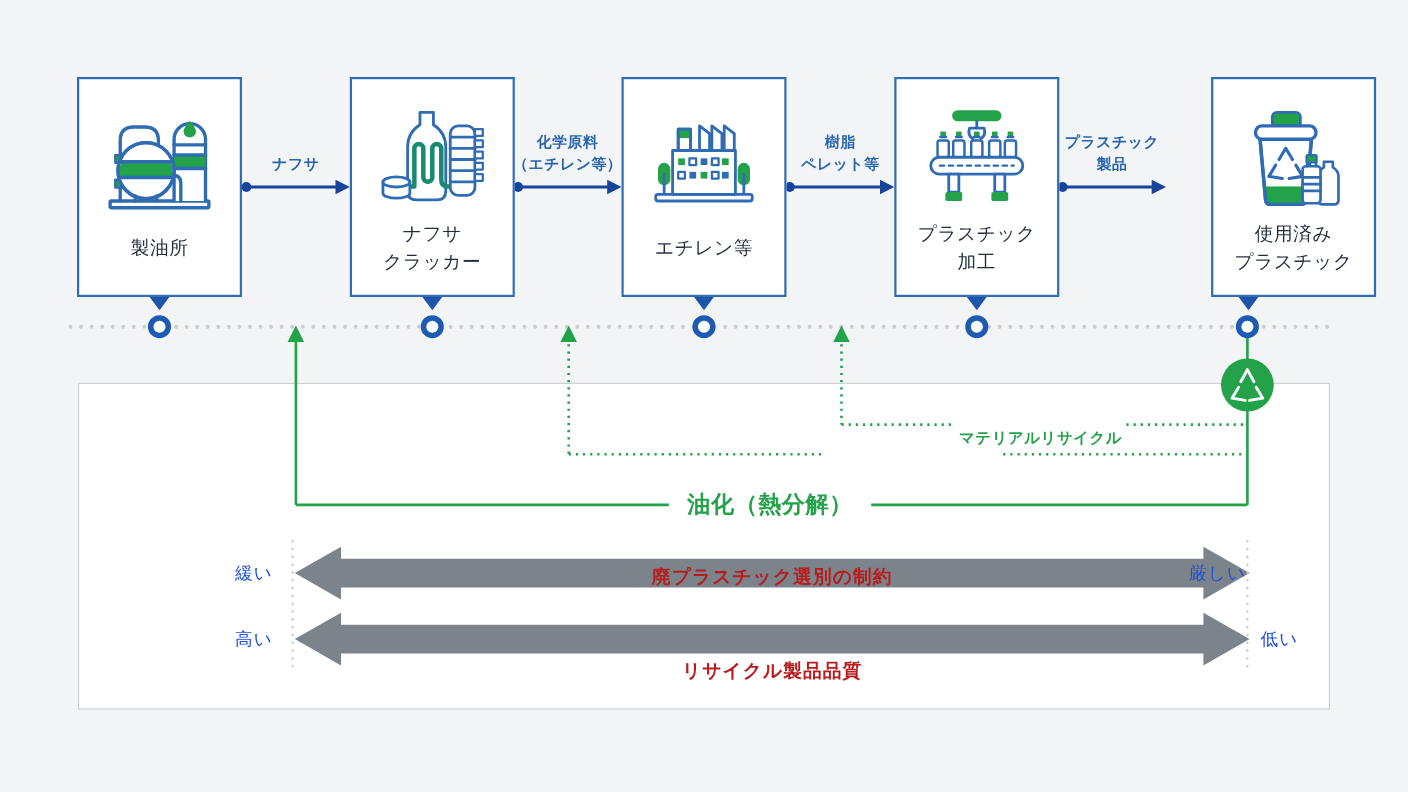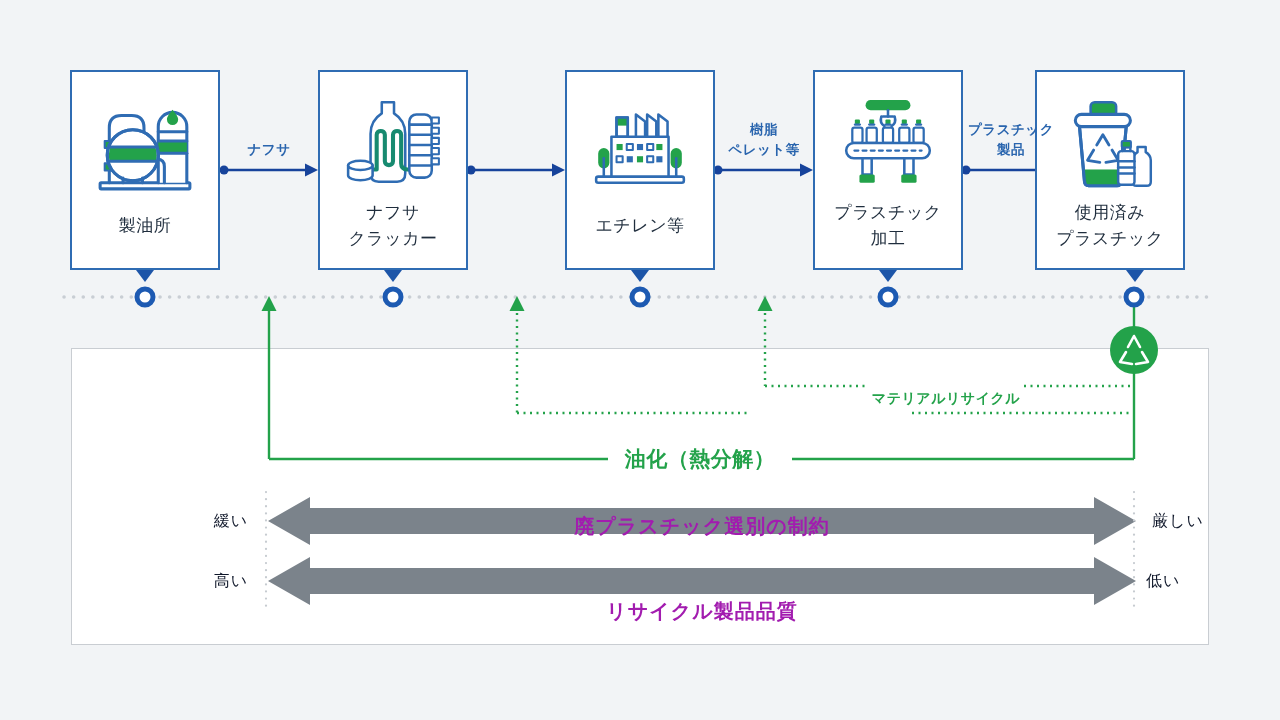--- a/index.html
+++ b/index.html
@@ -45,24 +45,24 @@
   .route-label{
     position:absolute;text-align:center;font-weight:bold;color:#23a24a;
     background:transparent;z-index:4;letter-spacing:.5px;
   }
   .route-label.small{font-size:14px;line-height:20px;}
   .route-label.big{font-size:21px;line-height:26px;}
 
   
   .axis-label{
     position:absolute;width:420px;text-align:center;
-    font-size:20px;font-weight:bold;color:#a21caf;letter-spacing:1px;z-index:4;
+    font-size:17px;font-weight:bold;color:#b91c1c;letter-spacing:1px;z-index:4;
   }
   .side-label{
-    position:absolute;font-size:16px;font-weight:500;color:#0f172a;
+    position:absolute;font-size:16px;font-weight:500;color:#1d4ed8;
     letter-spacing:1px;z-index:4;
   }
   .side-label.right-align{text-align:right;}
 
   svg.overlay{position:absolute;left:0;top:0;z-index:2;}
   svg.icon{display:block;width:100%;height:100%;}
 </style>
 </head>
 <body>
 
@@ -287,21 +287,21 @@
           <rect x="66" y="63" width="9" height="16" fill="#fff"></rect>
           <rect x="22" y="79" width="15" height="8" rx="1.5" fill="#23a24a" stroke="none"></rect>
           <rect x="63" y="79" width="15" height="8" rx="1.5" fill="#23a24a" stroke="none"></rect>
         </g>
       </svg>
     </div>
     <div class="stage-label">プラスチック
 加工</div>
   </div>
 
-  <div class="stage-box" style="left:1035px;padding-left:25px;">
+  <div class="stage-box" style="left:1101px;padding-left:25px;">
     <div class="stage-icon">
       <svg class="icon" viewBox="0 0 100 100">
         <defs>
             <clipPath id="cpBin">
               <path d="M20 31 h46 l-5 55 q-.4 4 -4 4 H29 q-3.6 0 -4 -4 z"></path>
             </clipPath>
           </defs>
         <g stroke="#2f6cb3" stroke-width="3" fill="none" stroke-linejoin="round" stroke-linecap="round">
           <rect x="31" y="8" width="25" height="14" rx="4" fill="#23a24a" stroke-width="2.5"></rect>
           <path d="M20 31 h46 l-5 55 q-.4 4 -4 4 H29 q-3.6 0 -4 -4 z" fill="#fff"></path>
@@ -323,29 +323,31 @@
             <line x1="58" y1="78" x2="74" y2="78"></line>
           </g>
         </g>
       </svg>
     </div>
     <div class="stage-label">使用済み
 プラスチック</div>
   </div>
 
   <div class="flow-label" style="left:184px;">ナフサ</div>
+  <div class="flow-label" style="left:431px;">化学原料
+（エチレン等）</div>
   <div class="flow-label" style="left:679px;">樹脂
 ペレット等</div>
   <div class="flow-label" style="left:926px;">プラスチック
 製品</div>
 
   <div class="route-label small" style="left:836px;top:376px;width:220px;margin-top:12px;">マテリアルリサイクル</div>
   <div class="route-label big" style="left:570px;top:446px;width:260px;">油化（熱分解）</div>
 
   <div class="axis-label" style="left:492px;top:513px;">廃プラスチック選別の制約</div>
   <div class="axis-label" style="left:492px;top:573px;margin-top:25px;">リサイクル製品品質</div>
 
   <div class="side-label right-align" style="left:168px;top:511px;width:80px;">緩い</div>
-  <div class="side-label" style="left:1152px;top:511px;">厳しい</div>
+  <div class="side-label" style="left:1081px;top:511px;">厳しい</div>
   <div class="side-label right-align" style="left:168px;top:571px;width:80px;">高い</div>
   <div class="side-label" style="left:1146px;top:571px;">低い</div>
 
 </div>
 
 </body></html>

